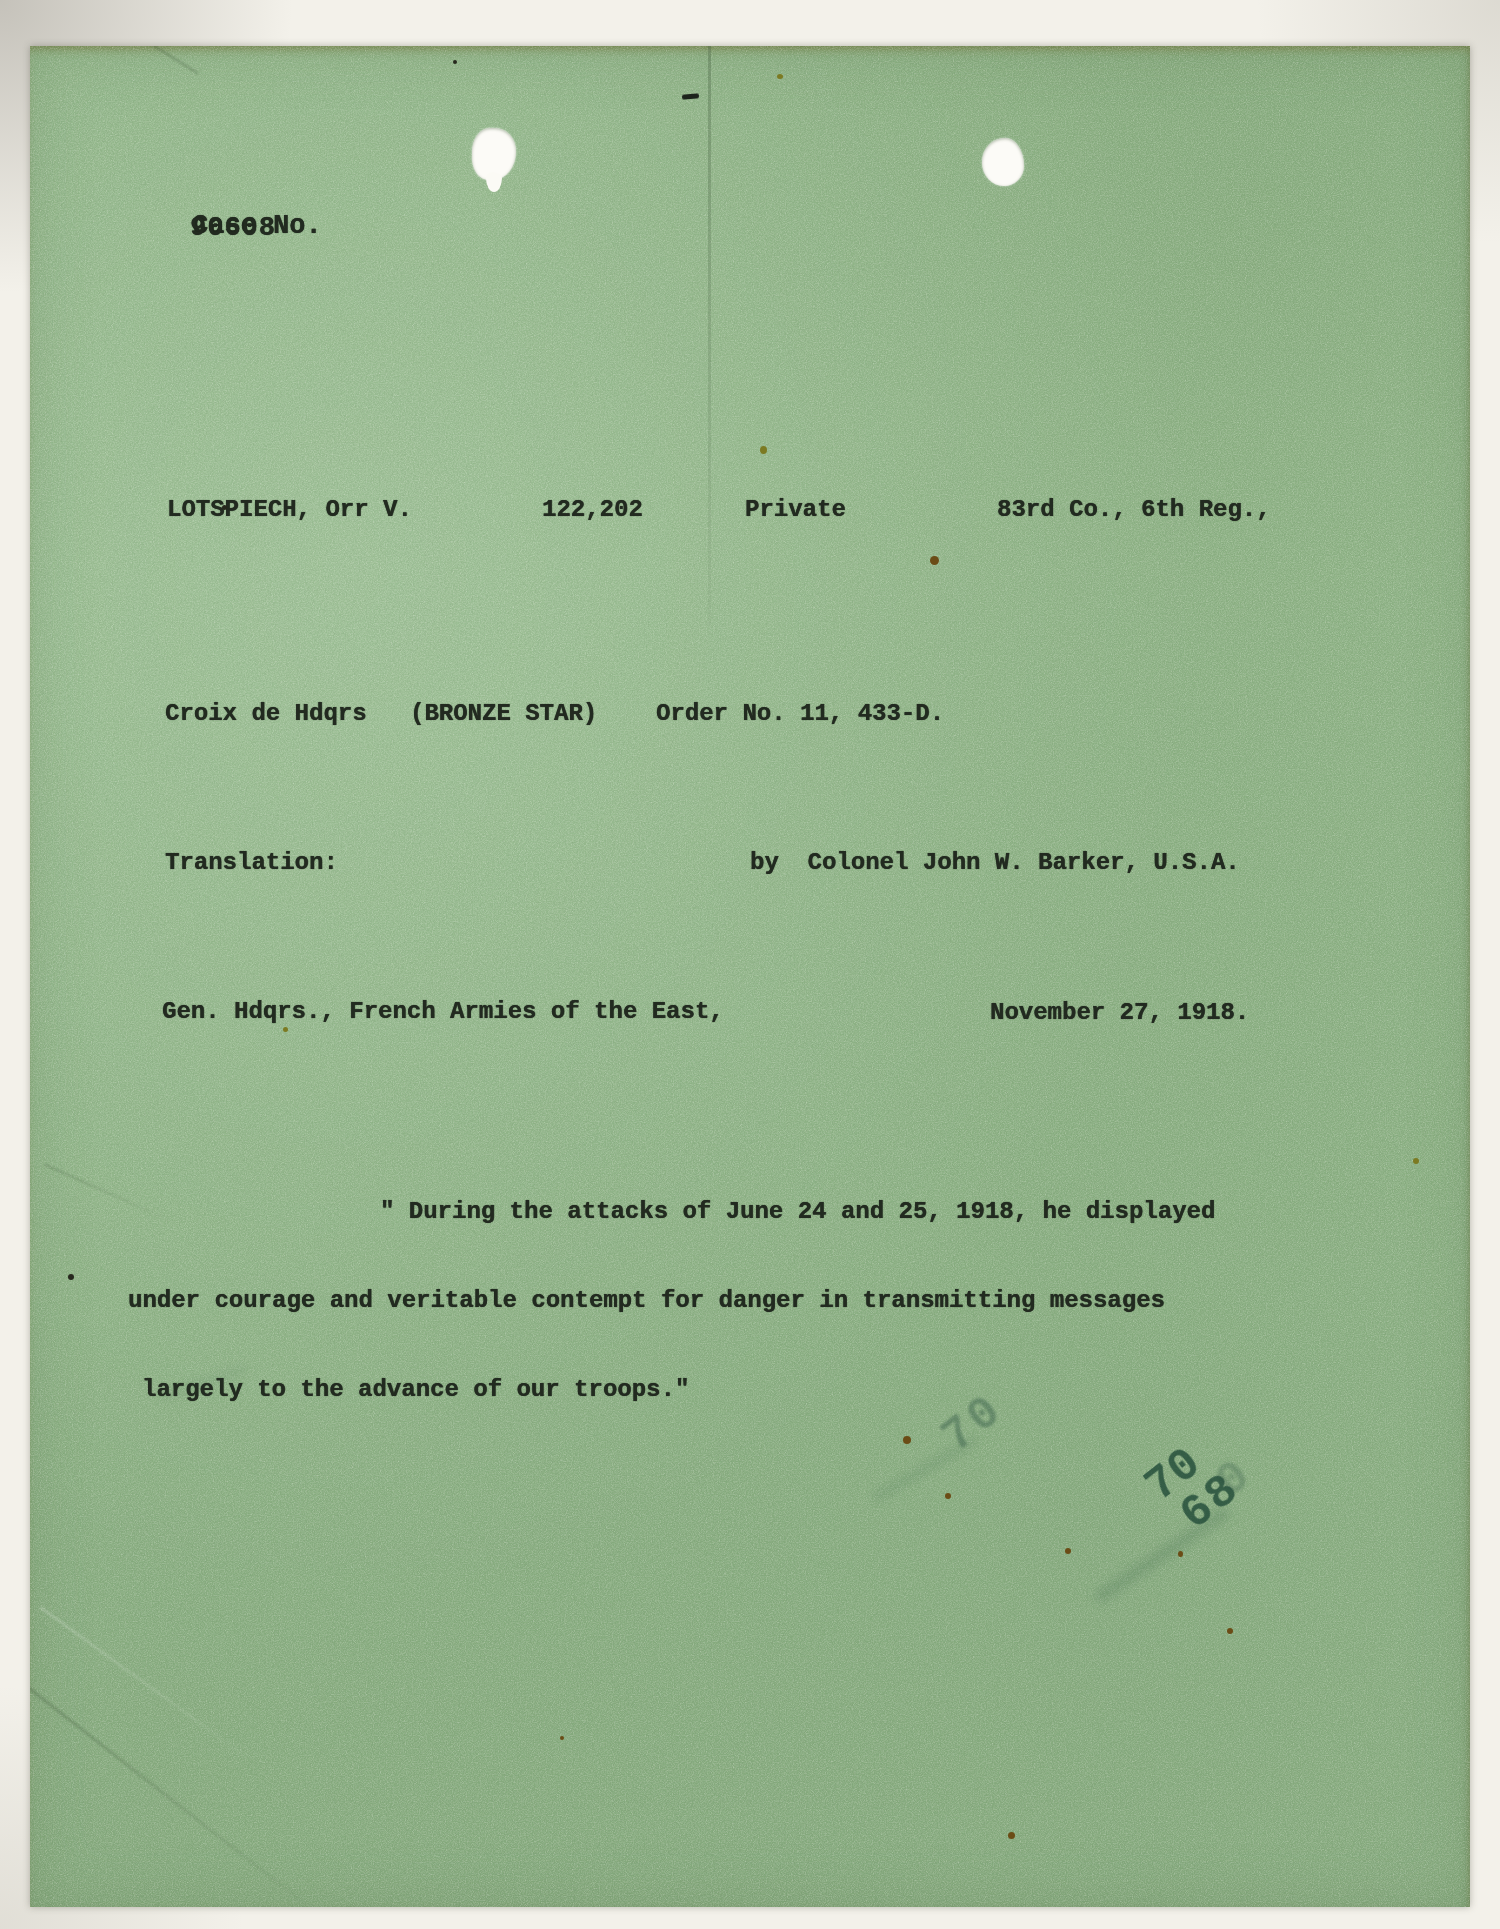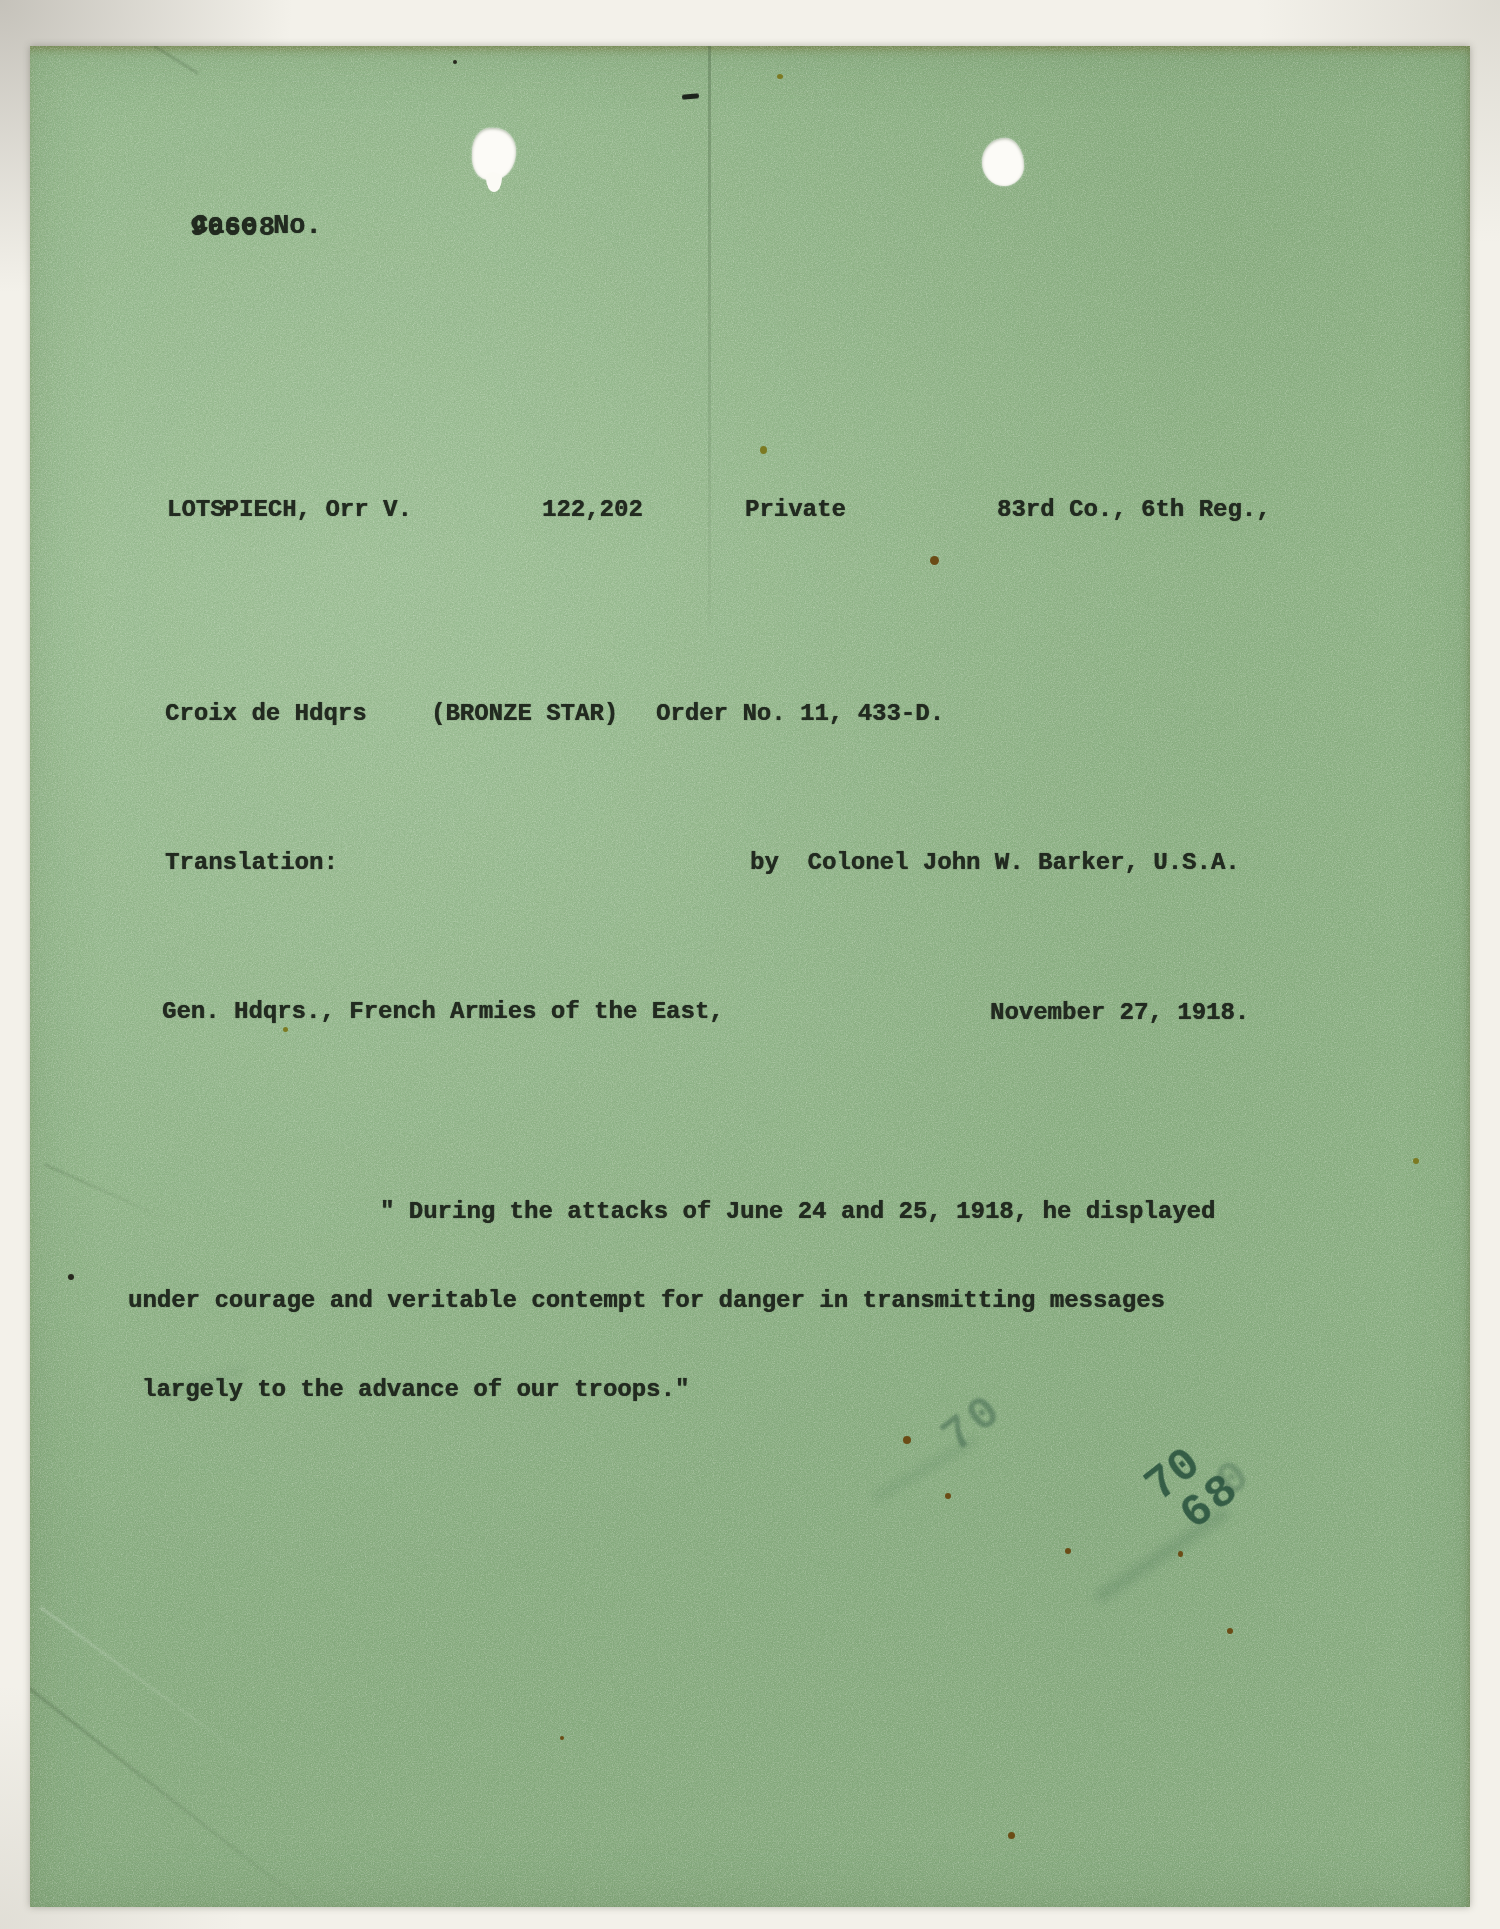--- a/index.html
+++ b/index.html
@@ -45,21 +45,21 @@
   }
   .case-label  { left:162px; top:134px; font-size:27px;margin-top:32px; }
   .case-number { left:160px; top:168px; font-size:27px; letter-spacing:1px; }
 
   .rec-name   { left:137px; top:450px; }
   .rec-serial { left:512px; top:450px; }
   .rec-rank   { left:715px; top:450px; }
   .rec-unit   { left:967px; top:450px; }
 
   .dec-award  { left:135px; top:654px; }
-  .dec-detail { left:401px; top:654px; }
+  .dec-detail { left:380px; top:654px; }
   .dec-order  { left:626px; top:654px; }
 
   .tr-label   { left:135px; top:803px; }
   .tr-by      { left:720px; top:803px; }
 
   .hq-line    { left:132px; top:952px; }
   .hq-date    { left:960px; top:953px; }
 
   .citation { left:98px; top:1096px; width:1190px; }
   .citation .cl { position:relative; height:33px; }

